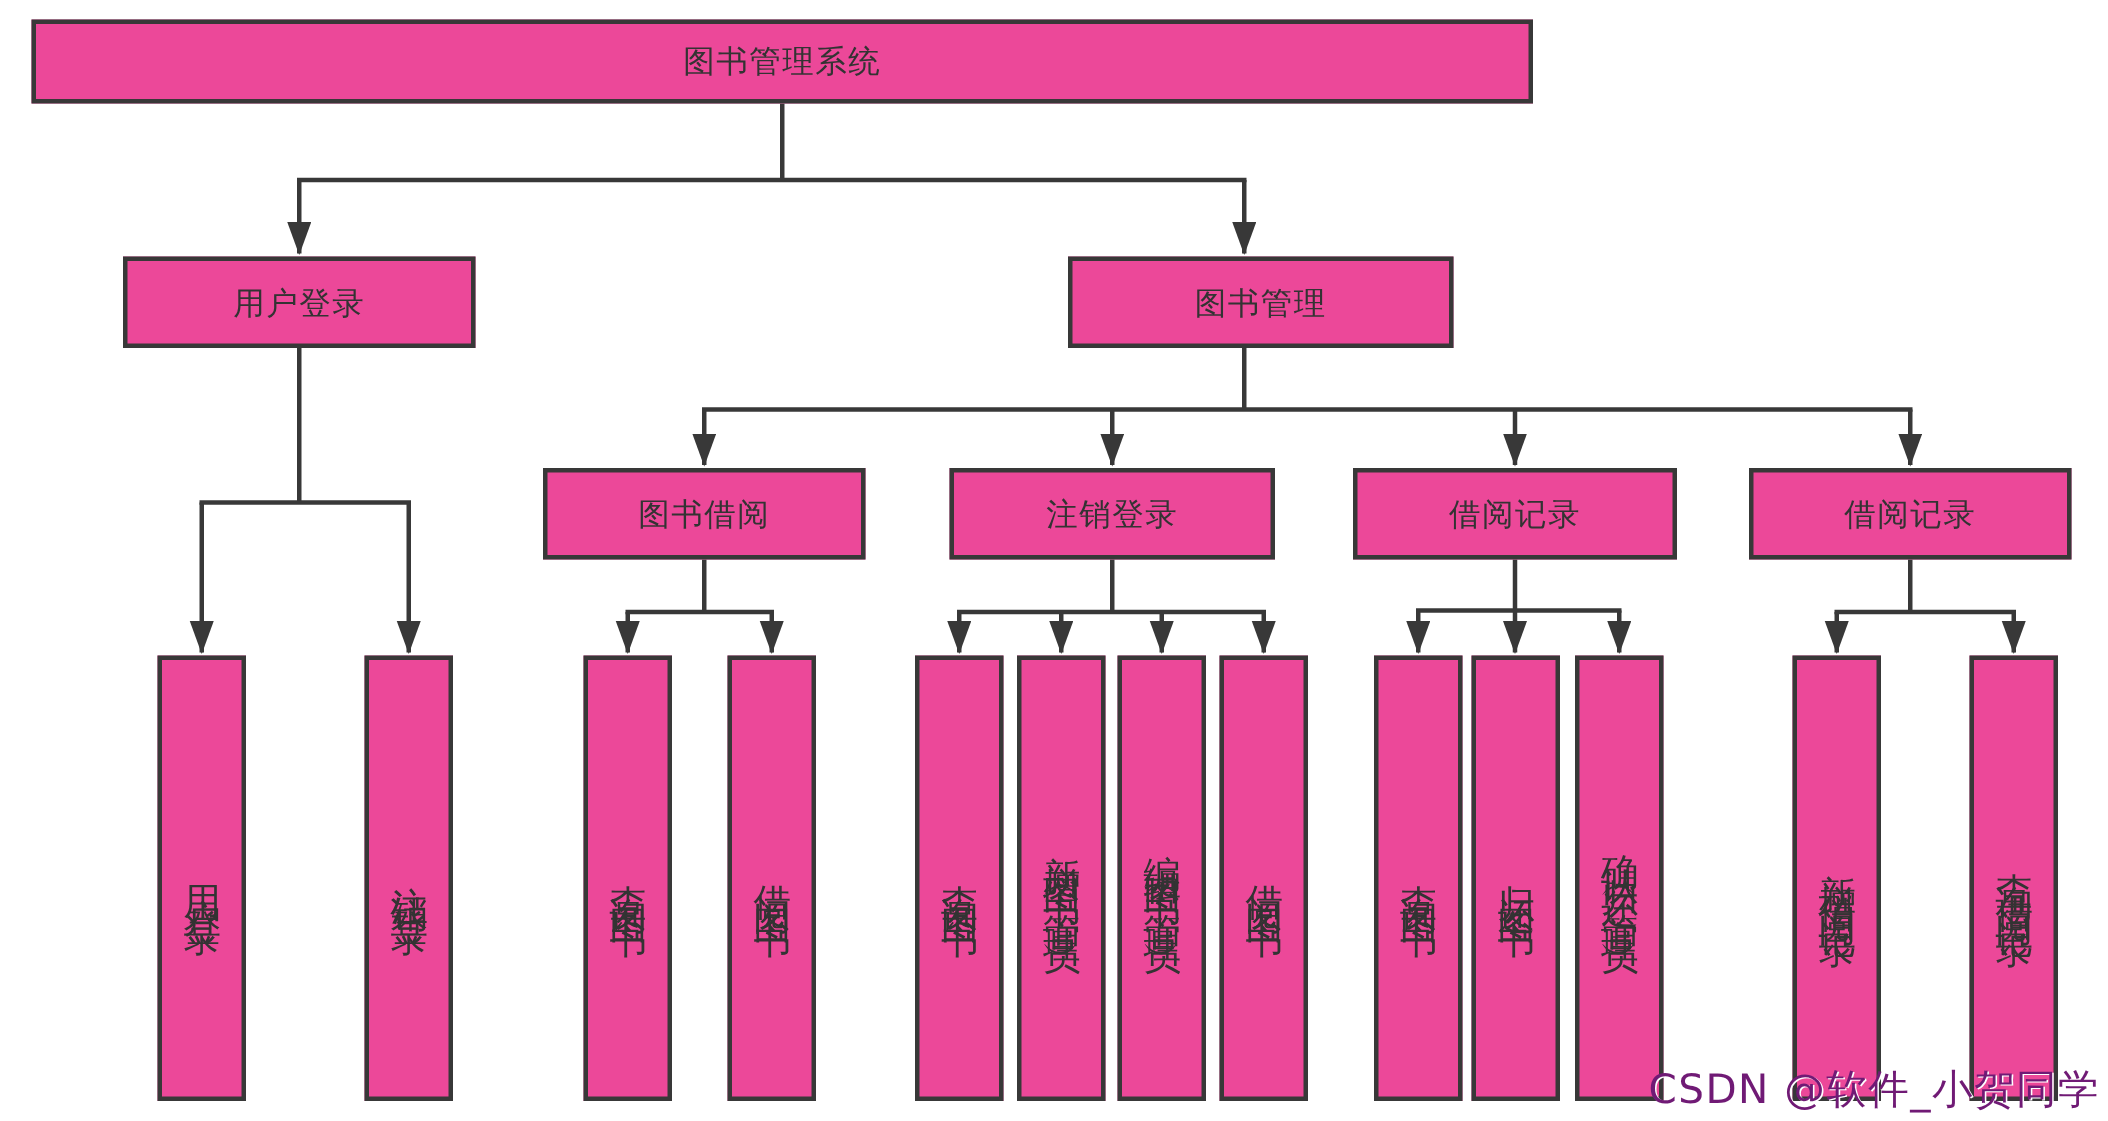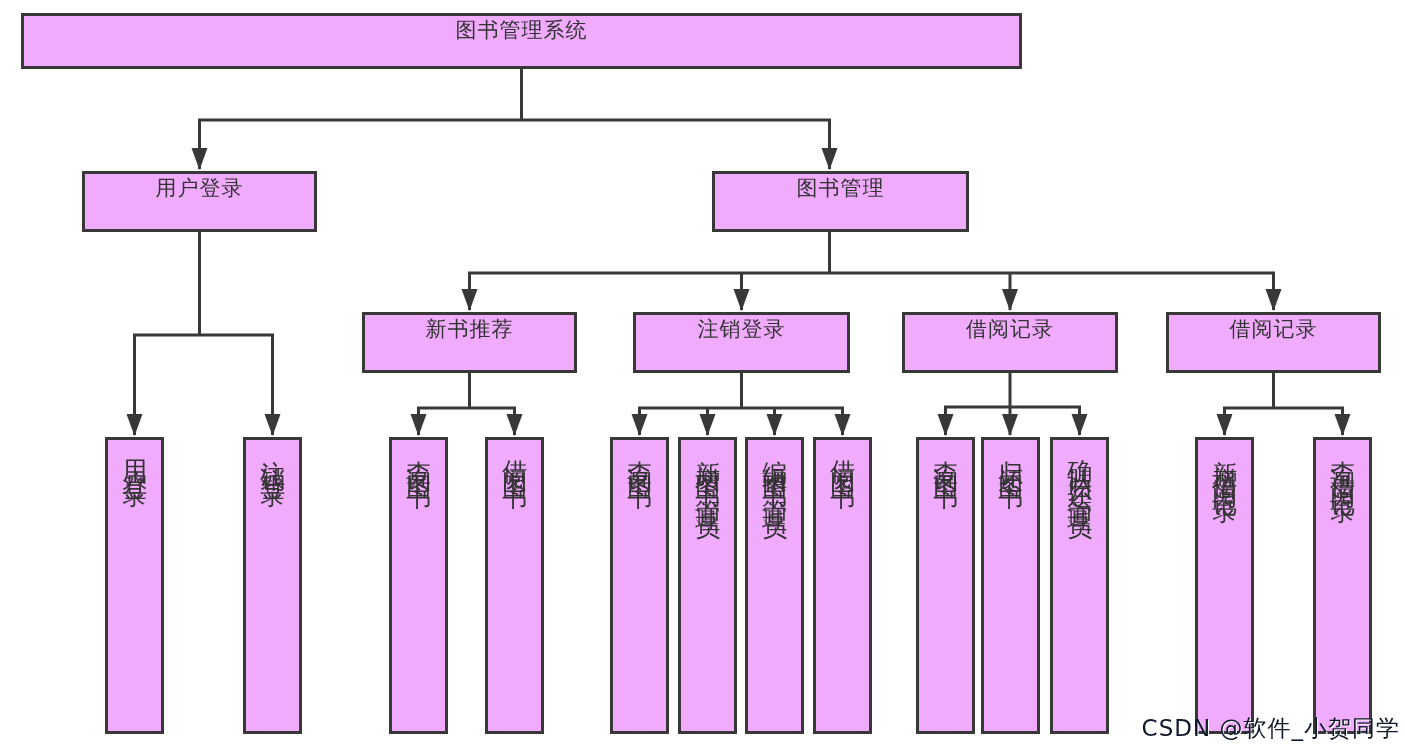--- a/index.html
+++ b/index.html
@@ -14,42 +14,42 @@
   .connectors {
     position: absolute;
     left: 0; top: 0;
     width: 1405px; height: 747px;
     pointer-events: none;
   }
   .node {
     position: absolute;
     box-sizing: border-box;
     border: 3px solid #383838;
-    background: #f0abfc;
+    background: #ec4899;
     display: flex;
-    align-items: flex-start;
+    align-items: center;
     justify-content: center;
     color: #333333;
   }
   .hnode { font-size: 21px; letter-spacing: 1px; }
   .root-node { font-size: 21px; }
   .vnode .label {
     writing-mode: vertical-rl;
     text-orientation: mixed;
     font-size: 25px;
     letter-spacing: 8px;
     line-height: 1.1;
     white-space: nowrap;
   }
   .watermark {
     position: absolute;
     right: 5px;
     bottom: 3px;
-    font-size: 23px;
-    color: #0f172a;
+    font-size: 27px;
+    color: #701a75;
     letter-spacing: 1px;
     text-shadow: 1px 1px 0 #ffffff;
   }
 </style>
 </head>
 <body>
 
 <div class="canvas">
 
   <svg class="connectors" viewBox="0 0 1405 747" xmlns="http://www.w3.org/2000/svg">
@@ -107,21 +107,21 @@
   </div>
 
   <div class="node hnode" style="left:82px;top:171px;width:235px;height:61px">
     <span class="label">用户登录</span>
   </div>
   <div class="node hnode" style="left:712px;top:171px;width:257px;height:61px">
     <span class="label">图书管理</span>
   </div>
 
   <div class="node hnode" style="left:362px;top:312px;width:215px;height:61px">
-    <span class="label">新书推荐</span>
+    <span class="label">图书借阅</span>
   </div>
   <div class="node hnode" style="left:633px;top:312px;width:217px;height:61px">
     <span class="label">注销登录</span>
   </div>
   <div class="node hnode" style="left:902px;top:312px;width:216px;height:61px">
     <span class="label">借阅记录</span>
   </div>
   <div class="node hnode" style="left:1166px;top:312px;width:215px;height:61px">
     <span class="label">借阅记录</span>
   </div>

